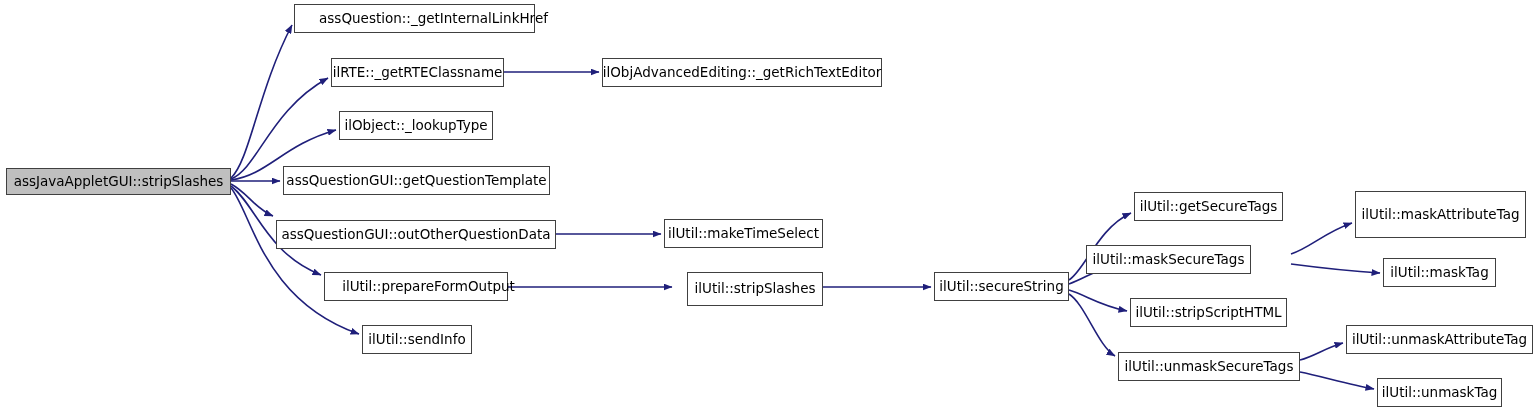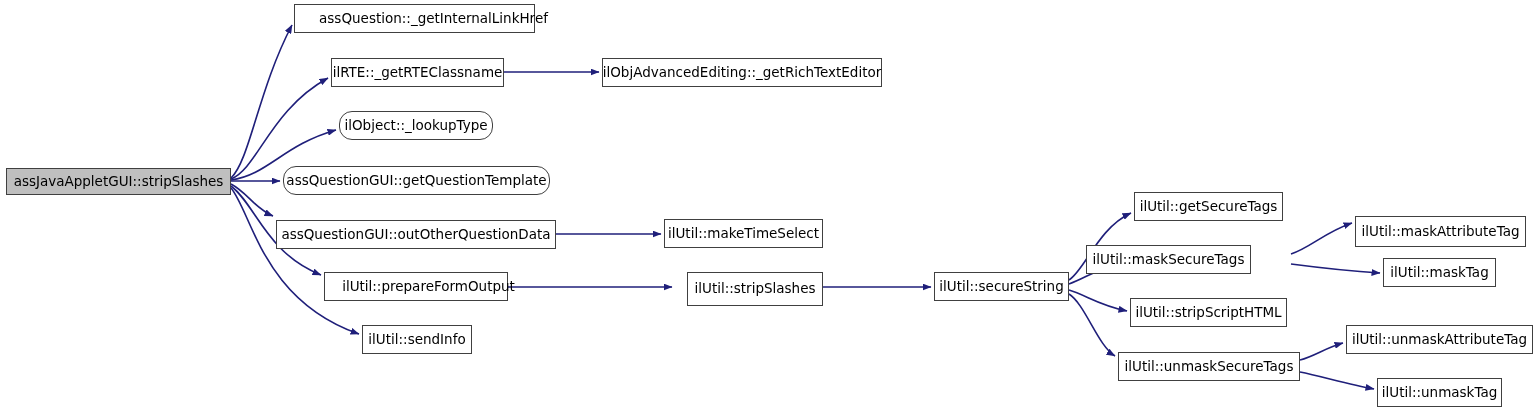--- a/index.html
+++ b/index.html
@@ -86,24 +86,24 @@
   <div id="node-group">
       <div class="node current" style="left: 6px; top: 168px; width: 225px; height: 27px;">
         <span class="node-label">assJavaAppletGUI::stripSlashes</span>
       </div>
       <div class="node" style="left: 294px; top: 4px; width: 241px; height: 29px; padding-left: 38px;">
         <span class="node-label">assQuestion::_getInternalLinkHref</span>
       </div>
       <div class="node" style="left: 331px; top: 58px; width: 173px; height: 29px;">
         <span class="node-label">ilRTE::_getRTEClassname</span>
       </div>
-      <div class="node" style="left: 339px; top: 111px; width: 154px; height: 29px; border-radius: 13px;">
+      <div class="node" style="left: 339px; top: 111px; width: 154px; height: 29px;">
         <span class="node-label">ilObject::_lookupType</span>
       </div>
-      <div class="node" style="left: 283px; top: 166px; width: 267px; height: 29px; border-radius: 13px;">
+      <div class="node" style="left: 283px; top: 166px; width: 267px; height: 29px;">
         <span class="node-label">assQuestionGUI::getQuestionTemplate</span>
       </div>
       <div class="node" style="left: 276px; top: 220px; width: 280px; height: 29px;">
         <span class="node-label">assQuestionGUI::outOtherQuestionData</span>
       </div>
       <div class="node" style="left: 324px; top: 272px; width: 184px; height: 29px; padding-left: 25px;">
         <span class="node-label">ilUtil::prepareFormOutput</span>
       </div>
       <div class="node" style="left: 362px; top: 325px; width: 110px; height: 29px;">
         <span class="node-label">ilUtil::sendInfo</span>
@@ -125,21 +125,21 @@
       </div>
       <div class="node" style="left: 1086px; top: 245px; width: 165px; height: 29px;">
         <span class="node-label">ilUtil::maskSecureTags</span>
       </div>
       <div class="node" style="left: 1130px; top: 298px; width: 157px; height: 29px;">
         <span class="node-label">ilUtil::stripScriptHTML</span>
       </div>
       <div class="node" style="left: 1118px; top: 352px; width: 182px; height: 29px;">
         <span class="node-label">ilUtil::unmaskSecureTags</span>
       </div>
-      <div class="node" style="left: 1355px; top: 216px; width: 171px; height: 31px; align-items: center;">
+      <div class="node" style="left: 1355px; top: 191px; width: 171px; height: 47px; align-items: center;">
         <span class="node-label">ilUtil::maskAttributeTag</span>
       </div>
       <div class="node" style="left: 1383px; top: 258px; width: 113px; height: 29px;">
         <span class="node-label">ilUtil::maskTag</span>
       </div>
       <div class="node" style="left: 1346px; top: 325px; width: 187px; height: 29px;">
         <span class="node-label">ilUtil::unmaskAttributeTag</span>
       </div>
       <div class="node" style="left: 1377px; top: 378px; width: 125px; height: 29px;">
         <span class="node-label">ilUtil::unmaskTag</span>

